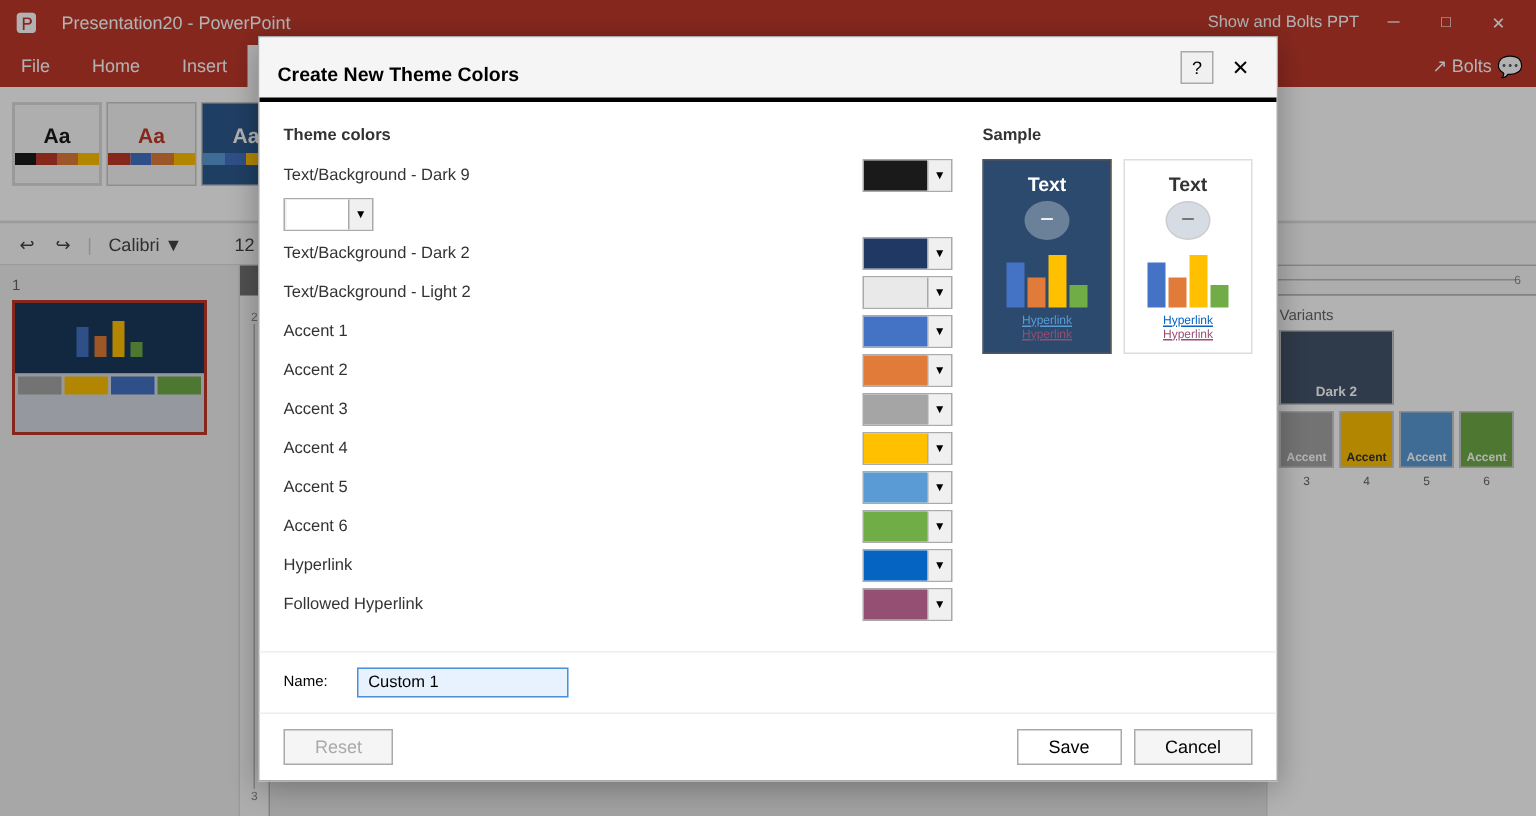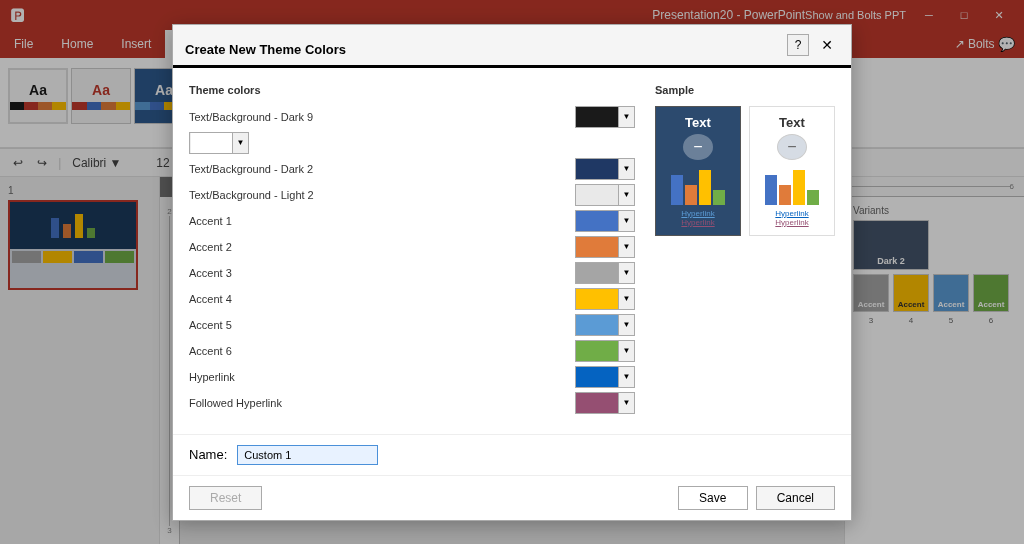--- a/index.html
+++ b/index.html
@@ -8,21 +8,21 @@
     
     #titlebar {
       background: #c0392b;
       color: white;
       height: 30px;
       display: flex;
       align-items: center;
       justify-content: space-between;
       padding: 0 10px;
     }
-    #titlebar .title { flex: 1; text-align: right; font-size: 12px; }
+    #titlebar .title { flex: 1; text-align: left; font-size: 12px; padding-left: 16px; }
     #titlebar .win-controls { display: flex; gap: 5px; }
     #titlebar .win-btn { width: 30px; height: 24px; display: flex; align-items: center; justify-content: center; cursor: pointer; font-size: 11px; }
     #titlebar .left-area { display: flex; align-items: center; gap: 5px; font-size: 11px; }
 
     
     #ribbon { background: white; border-bottom: 1px solid #ddd; }
     #ribbon-tabs { display: flex; background: #c0392b; padding-left: 0; }
     .ribbon-tab {
       padding: 5px 14px;
       color: white;
@@ -169,21 +169,21 @@
     .sample-slide.light .sample-text { color: #333; }
     .sample-chart { display: flex; align-items: flex-end; gap: 2px; margin: 4px 0; }
     .sample-bar { width: 12px; }
     
     #name-row {
       display: flex;
       align-items: center;
       padding: 10px 16px;
       border-top: 1px solid #eee;
     }
-    #name-label { font-size: 13px; margin-right: 10px; }
+    #name-label { font-size: 10px; margin-right: 20px; }
     #name-input {
       border: 1px solid #4a90d9;
       padding: 3px 6px;
       font-size: 11px;
       width: 160px;
       background: #e8f0fe;
       outline: none;
     }
     
     #dialog-footer {

